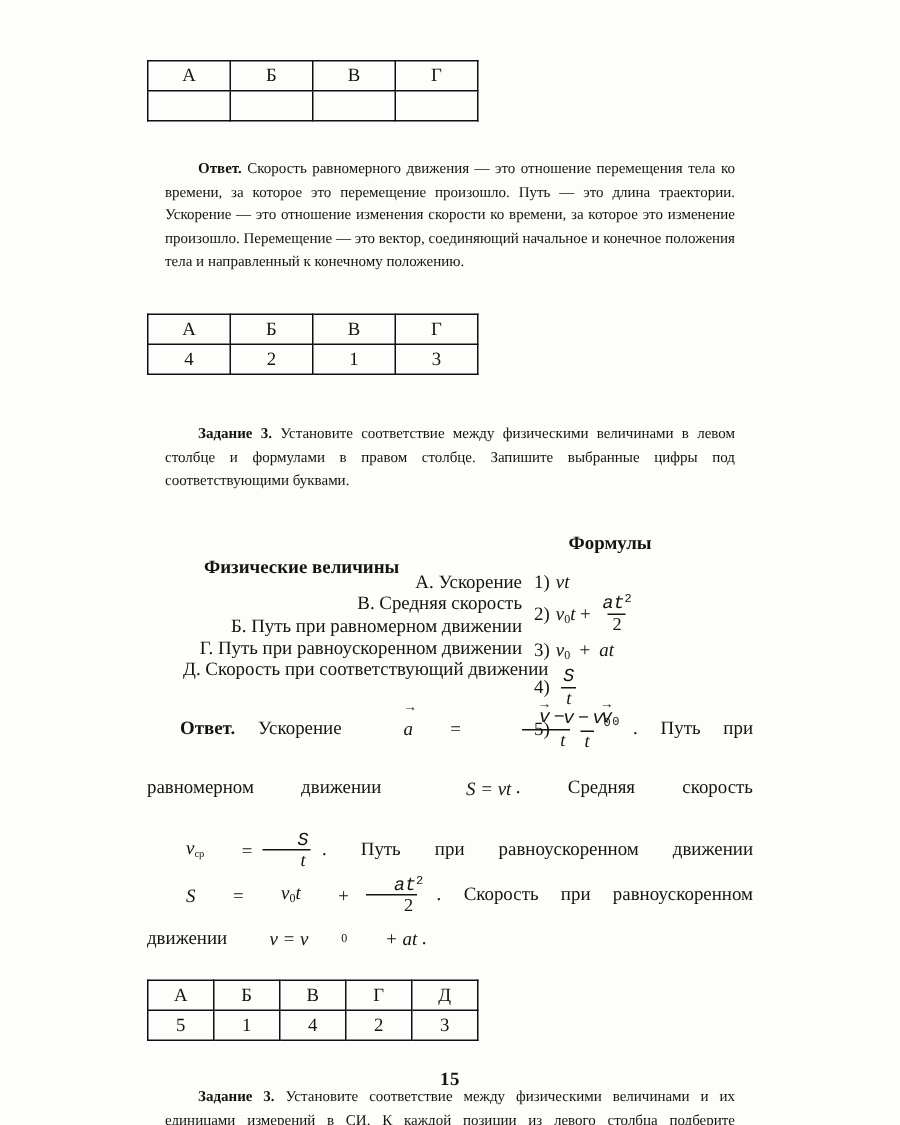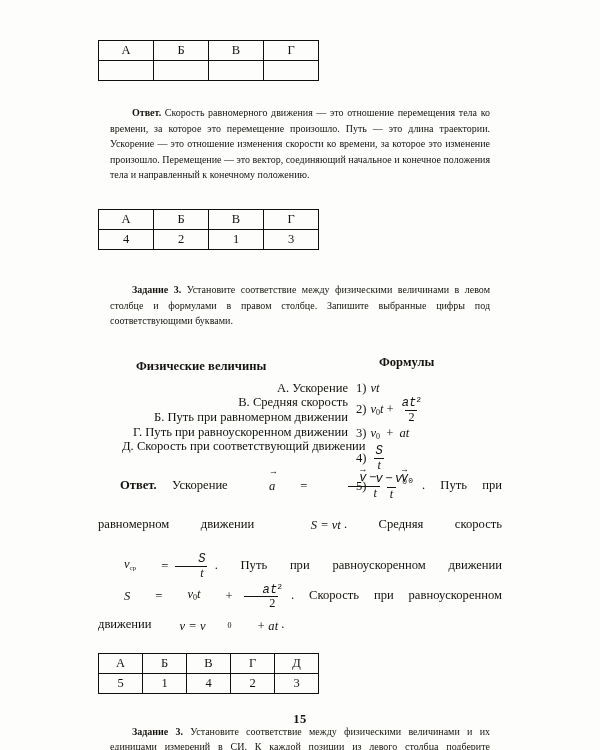--- a/index.html
+++ b/index.html
@@ -64,21 +64,21 @@
   
   .col-head {
     position: relative;
     font-size: 12.6px;
     font-weight: bold;
     height: 18px;
   }
   .col-head .left-h {
     position: absolute;
     left: 38px;
-    top: 4px;
+    top: 16px;
   }
   .col-head .right-h {
     position: absolute;
     left: 281px;
     top: 0;
   }
 
   
   .match {
     position: relative;

